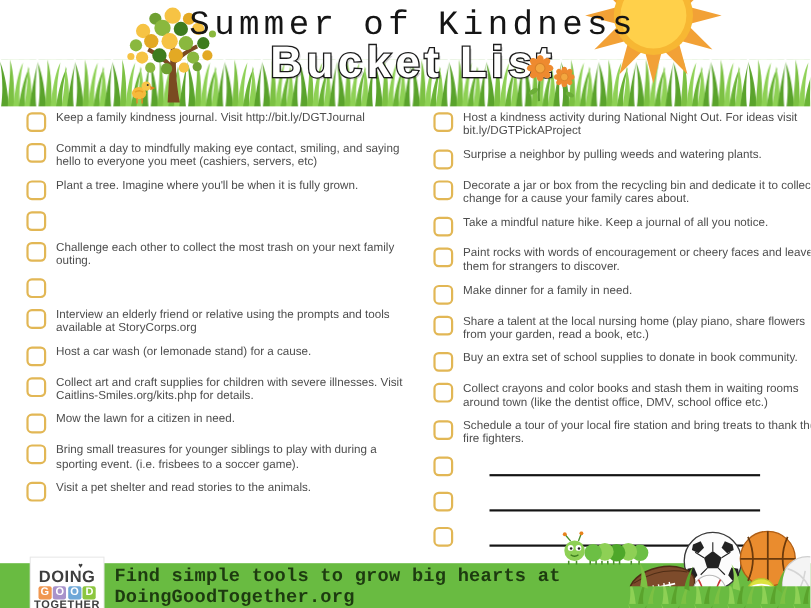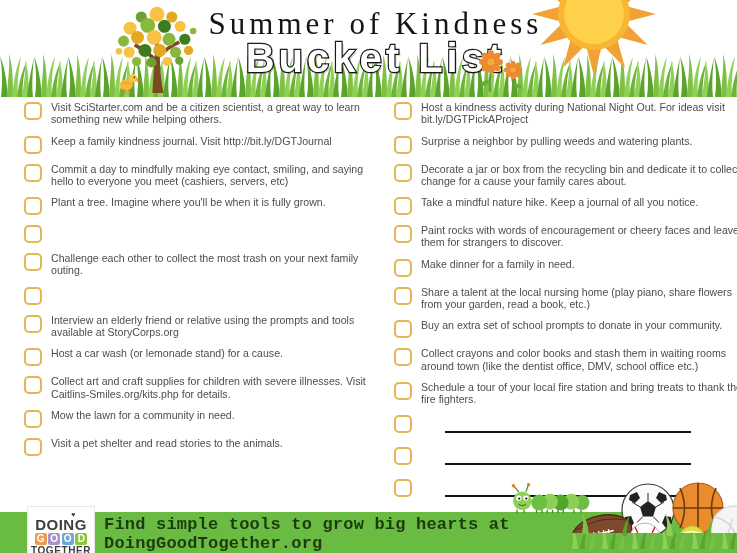--- a/index.html
+++ b/index.html
@@ -6,21 +6,21 @@
   .page{position:relative;width:737px;height:553px;background:#fff;overflow:hidden;
         font-family:"Liberation Sans",sans-serif;}
 
   
   .header{position:absolute;left:0;top:0;width:737px;height:97px;}
   .grass-strip{position:absolute;left:0;top:54px;width:737px;height:43px;}
   .tree{position:absolute;left:106px;top:2px;width:102px;height:95px;}
   .sun{position:absolute;left:518px;top:-36px;width:152px;height:112px;}
   .titles{position:absolute;left:0;top:0;width:737px;text-align:center;padding-left:14px;box-sizing:border-box;}
   .title{margin-top:6px;font-size:31px;font-weight:400;color:#151515;letter-spacing:4px;
-         font-family:Liberation Serif, serif;}
+         font-family:Liberation Mono, monospace;}
   .subtitle{margin-top:-2px;font-size:40px;font-weight:700;letter-spacing:4px;color:#fff;
             -webkit-text-stroke:2.4px #1b1b1b;paint-order:stroke fill;
             text-shadow:2px 2px 0 rgba(0,0,0,.18);display:inline-block;}
   .subtitle-row{margin-top:-4px;}
   .flowers{position:absolute;left:478px;top:50px;width:48px;height:44px;}
 
   
   .cols{position:absolute;top:101px;left:0;width:737px;}
   .col{position:absolute;top:0;width:352px;}
   .col.left{left:24px;}
@@ -173,24 +173,20 @@
         <circle r="4.4" fill="#f3a73f" stroke="#d9822a" stroke-width="1"></circle>
       </g>
     </svg>
   </div>
 
   <div class="cols">
 
     <div class="col left">
       <div class="item">
           <span class="checkbox"></span>
-          <span class="item-text">Visit SciStarter.com and be a citizen scientist, a great way to learn something new while helping others.</span>
-        </div>
-      <div class="item">
-          <span class="checkbox"></span>
           <span class="item-text">Keep a family kindness journal. Visit http://bit.ly/DGTJournal</span>
         </div>
       <div class="item">
           <span class="checkbox"></span>
           <span class="item-text">Commit a day to mindfully making eye contact, smiling, and saying hello to everyone you meet (cashiers, servers, etc)</span>
         </div>
       <div class="item">
           <span class="checkbox"></span>
           <span class="item-text">Plant a tree. Imagine where you'll be when it is fully grown.</span>
         </div>
@@ -211,21 +207,25 @@
       <div class="item">
           <span class="checkbox"></span>
           <span class="item-text">Host a car wash (or lemonade stand) for a cause.</span>
         </div>
       <div class="item">
           <span class="checkbox"></span>
           <span class="item-text">Collect art and craft supplies for children with severe illnesses. Visit Caitlins-Smiles.org/kits.php for details.</span>
         </div>
       <div class="item">
           <span class="checkbox"></span>
-          <span class="item-text">Mow the lawn for a community in need.</span>
+          <span class="item-text">Mow the lawn for a citizen in need.</span>
+        </div>
+      <div class="item">
+          <span class="checkbox"></span>
+          <span class="item-text">Bring small treasures for younger siblings to play with during a sporting event. (i.e. frisbees to a soccer game).</span>
         </div>
       <div class="item">
           <span class="checkbox"></span>
           <span class="item-text">Visit a pet shelter and read stories to the animals.</span>
         </div>
     </div>
 
     <div class="col right">
       <div class="item">
           <span class="checkbox"></span>
@@ -250,21 +250,21 @@
       <div class="item">
           <span class="checkbox"></span>
           <span class="item-text">Make dinner for a family in need.</span>
         </div>
       <div class="item">
           <span class="checkbox"></span>
           <span class="item-text">Share a talent at the local nursing home (play piano, share flowers from your garden, read a book, etc.)</span>
         </div>
       <div class="item">
           <span class="checkbox"></span>
-          <span class="item-text">Buy an extra set of school prompts to donate in your community.</span>
+          <span class="item-text">Buy an extra set of school supplies to donate in book community.</span>
         </div>
       <div class="item">
           <span class="checkbox"></span>
           <span class="item-text">Collect crayons and color books and stash them in waiting rooms around town (like the dentist office, DMV, school office etc.)</span>
         </div>
       <div class="item">
           <span class="checkbox"></span>
           <span class="item-text">Schedule a tour of your local fire station and bring treats to thank the fire fighters.</span>
         </div>
       <div class="item blank">

